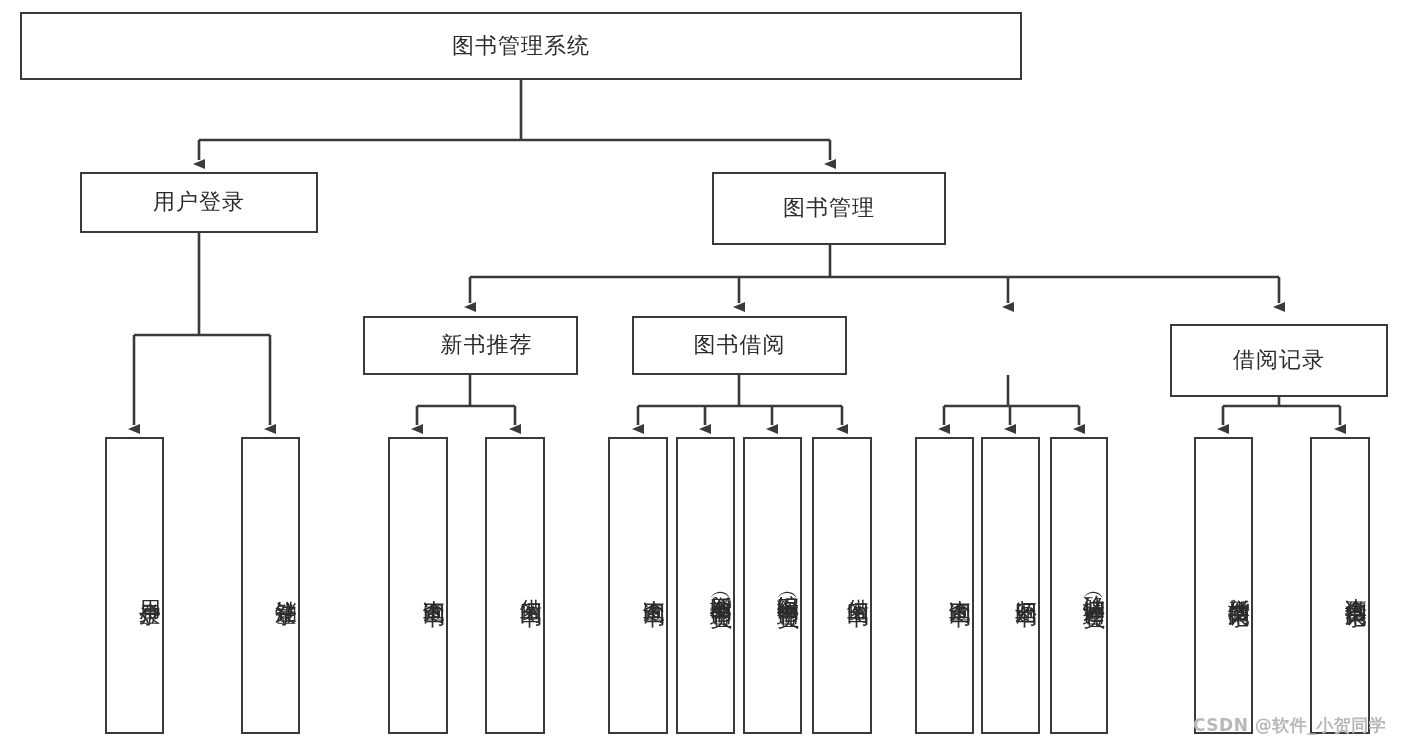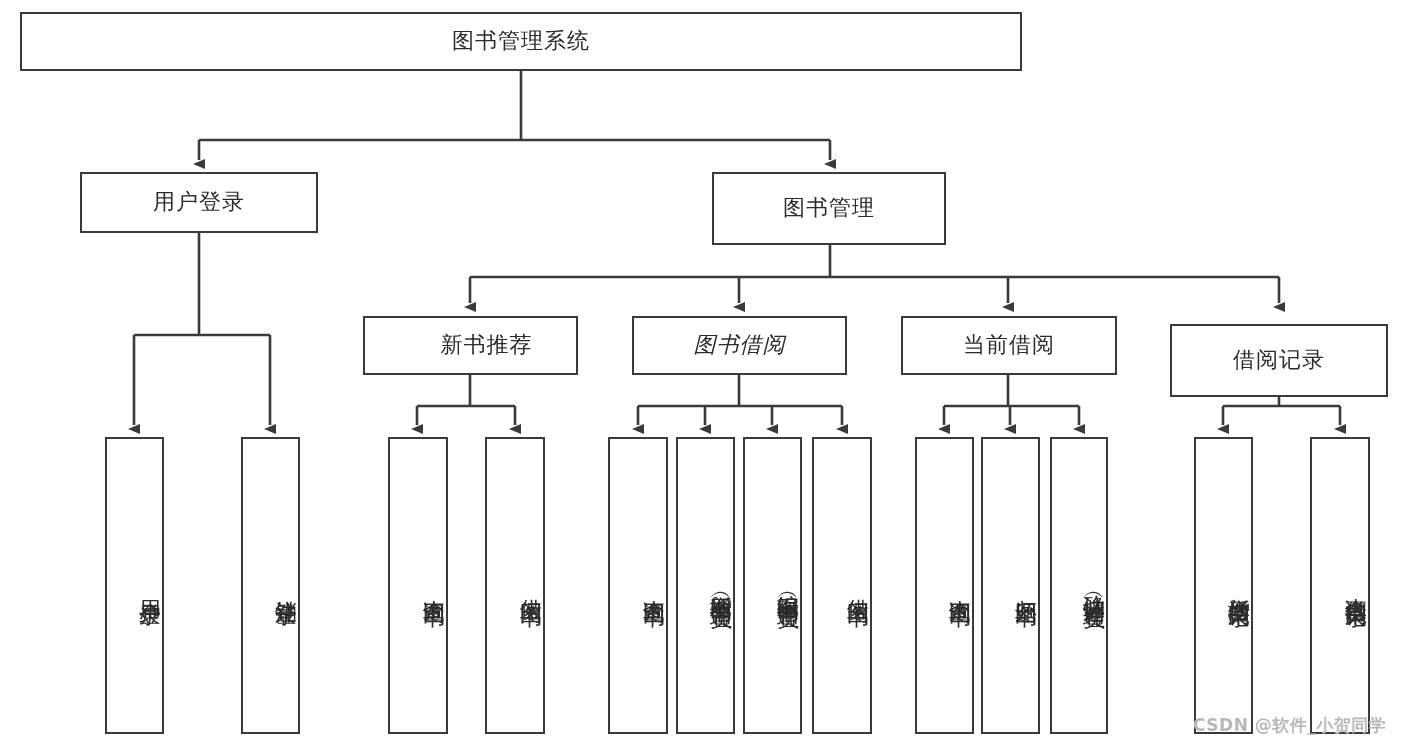--- a/index.html
+++ b/index.html
@@ -115,28 +115,27 @@
       <path d="M 1010 406 L 1010 425" marker-end="url(#arrow)"></path>
       <path d="M 1079 406 L 1079 425" marker-end="url(#arrow)"></path>
 
       <path d="M 1279 375 L 1279 406"></path>
       <path d="M 1223 406 L 1340 406"></path>
       <path d="M 1223 406 L 1223 425" marker-end="url(#arrow)"></path>
       <path d="M 1340 406 L 1340 425" marker-end="url(#arrow)"></path>
     </g>
   </svg>
 
-  <div class="node horiz" style="left: 20px; top: 12px; width: 1002px; height: 59px;">图书管理系统</div>
+  <div class="node horiz" style="left: 20px; top: 12px; width: 1002px; height: 68px;">图书管理系统</div>
 
   <div class="node horiz" style="left: 80px; top: 172px; width: 238px; height: 61px;">用户登录</div>
   <div class="node horiz" style="left: 712px; top: 172px; width: 234px; height: 73px;">图书管理</div>
 
   <div class="node horiz" style="left: 363px; top: 316px; width: 215px; height: 59px; padding-left: 32px;">新书推荐</div>
-  <div class="node horiz" style="left: 632px; top: 316px; width: 215px; height: 59px; font-style: italic;">图书借阅</div>
-  <div class="node horiz" style="left: 901px; top: 316px; width: 216px; height: 59px;">当前借阅</div>
+  <div class="node horiz" style="left: 632px; top: 316px; width: 215px; height: 59px;">图书借阅</div>
   <div class="node horiz" style="left: 1170px; top: 324px; width: 218px; height: 73px;">借阅记录</div>
 
   <div class="node vert" style="left: 105px; top: 437px; width: 59px; height: 297px;">
     <span class="vtext">用户登录</span>
   </div>
   <div class="node vert" style="left: 241px; top: 437px; width: 59px; height: 297px;">
     <span class="vtext">注销登录</span>
   </div>
   <div class="node vert" style="left: 388px; top: 437px; width: 60px; height: 297px;">
     <span class="vtext">查询图书</span>

